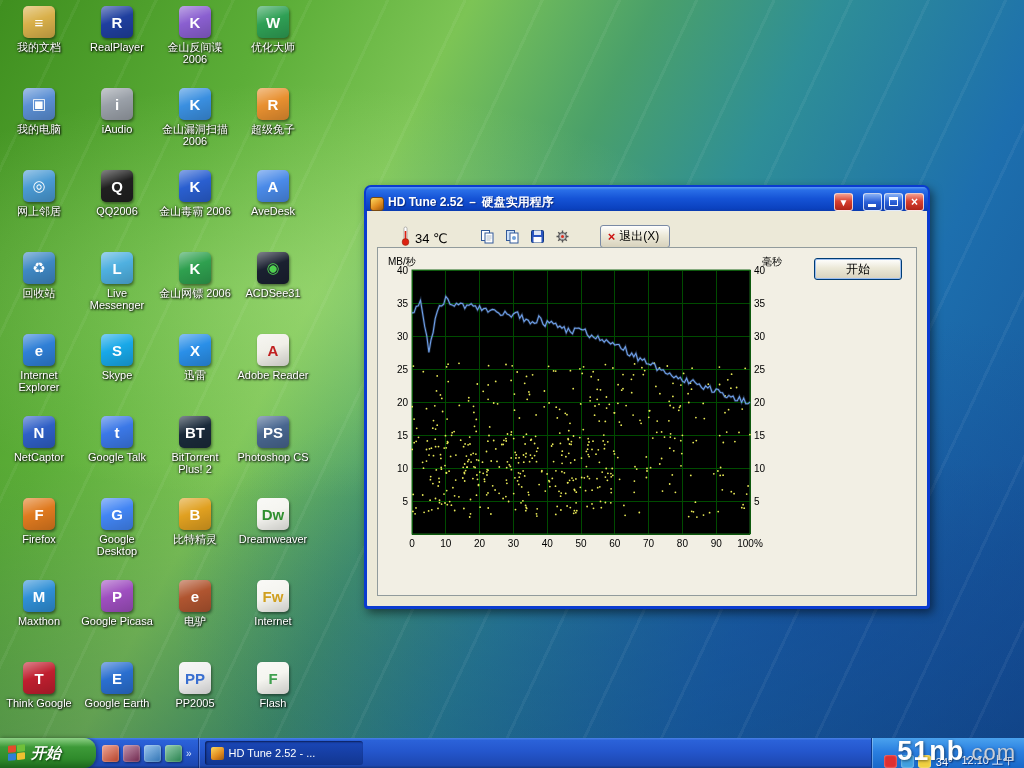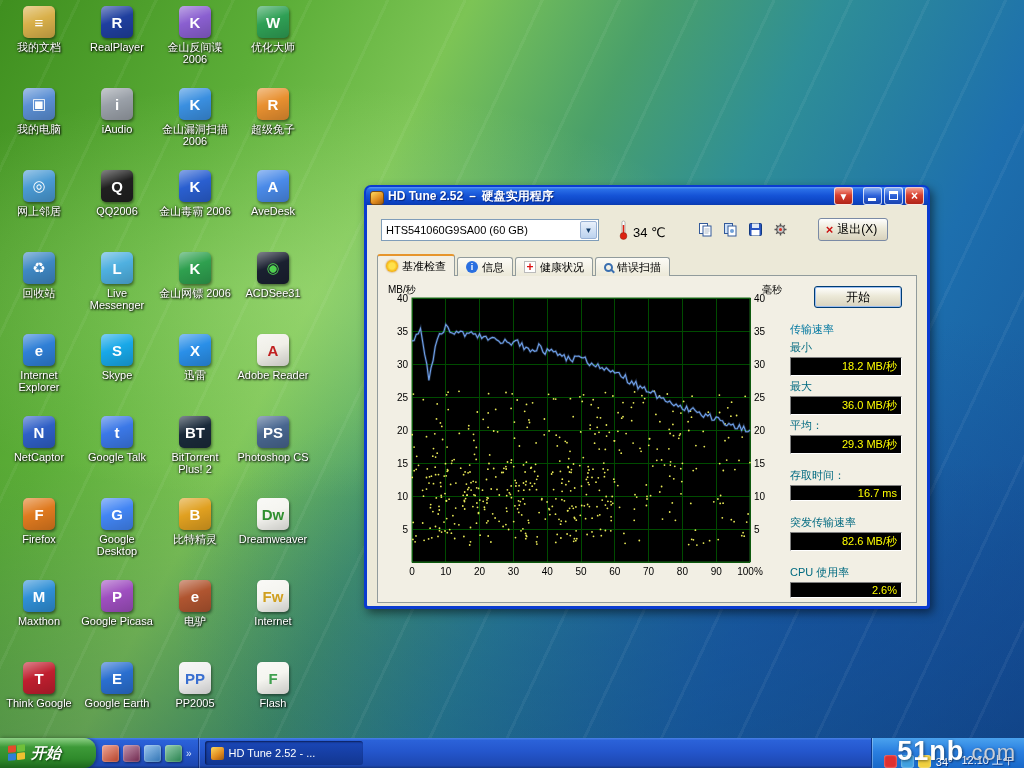--- a/index.html
+++ b/index.html
@@ -266,24 +266,20 @@
       </button>
     <button class="tb-btn blue max">
         <span class="g"></span>
       </button>
     <button class="tb-btn red close">
         <span class="g"></span>
       </button>
   </div>
 
   <div class="toolbar">
-    <div class="combo">
-      <span class="combo-text">HTS541060G9SA00  (60 GB)</span>
-      <span class="combo-arrow">▼</span>
-    </div>
     <div class="temp">
       <svg class="thermo" viewBox="0 0 9 20">
         <rect x="3" y="1" width="3" height="13" rx="1.5" fill="#fff" stroke="#888" stroke-width="0.6"></rect>
         <rect x="3.7" y="5" width="1.6" height="9" fill="#dd2211"></rect>
         <circle cx="4.5" cy="16" r="3.4" fill="#dd2211" stroke="#882211" stroke-width="0.5"></circle>
       </svg>
       <span>34 ℃</span>
     </div>
     <div class="toolbtns">
       <button class="toolbtn">
@@ -314,38 +310,20 @@
           <circle cx="7.5" cy="7.5" r="1.5" fill="#e03020"></circle>
         </svg>
       </button>
     </div>
     <button class="exit-btn">
       <span class="exit-x">×</span>
       <span>退出(X)</span>
     </button>
   </div>
 
-  <div class="tabs" id="tabs">
-      <div class="tab selected">
-        <span class="tab-ico benchmark"></span>
-        <span>基准检查</span>
-      </div>
-      <div class="tab">
-        <span class="tab-ico info"></span>
-        <span>信息</span>
-      </div>
-      <div class="tab">
-        <span class="tab-ico health"></span>
-        <span>健康状况</span>
-      </div>
-      <div class="tab">
-        <span class="tab-ico scan"></span>
-        <span>错误扫描</span>
-      </div>
-    </div>
 
   <div class="tab-panel">
     <div class="chart-wrap">
       <svg id="chart" width="400" height="304">
           <rect x="28" y="16" width="338" height="264" fill="#000000"></rect>
           <g stroke="#004b00" stroke-width="1" shape-rendering="crispEdges">
             <line x1="28" y1="16" x2="28" y2="280"></line>
             <line x1="61.800000000000004" y1="16" x2="61.800000000000004" y2="280"></line>
             <line x1="95.60000000000001" y1="16" x2="95.60000000000001" y2="280"></line>
             <line x1="129.39999999999998" y1="16" x2="129.39999999999998" y2="280"></line>
@@ -907,35 +885,20 @@
           <text x="264.6" y="293" text-anchor="middle" font-size="10" fill="#000">70</text>
           <text x="298.40000000000003" y="293" text-anchor="middle" font-size="10" fill="#000">80</text>
           <text x="332.2" y="293" text-anchor="middle" font-size="10" fill="#000">90</text>
           <text x="366" y="293" text-anchor="middle" font-size="10" fill="#000">100%</text>
           <text x="4" y="11" text-anchor="start" font-size="10" fill="#000">MB/秒</text>
           <text x="398" y="11" text-anchor="end" font-size="10" fill="#000">毫秒</text>
         </svg>
     </div>
     <div class="stats-col">
       <button class="start-btn">开始</button>
-      <div id="stats">
-          <div class="stat-header">传输速率</div>
-          <div class="stat-label">最小</div>
-          <div class="stat-value">18.2 MB/秒</div>
-          <div class="stat-label">最大</div>
-          <div class="stat-value">36.0 MB/秒</div>
-          <div class="stat-label">平均：</div>
-          <div class="stat-value">29.3 MB/秒</div>
-          <div class="stat-label stat-gap">存取时间：</div>
-          <div class="stat-value">16.7 ms</div>
-          <div class="stat-label stat-gap">突发传输速率</div>
-          <div class="stat-value">82.6 MB/秒</div>
-          <div class="stat-label stat-gap">CPU 使用率</div>
-          <div class="stat-value">2.6%</div>
-        </div>
     </div>
   </div>
 </div>
 
 <div class="taskbar">
   <div class="start-button">
     <span class="flag">
       <span style="background:#e34b2c"></span>
         <span style="background:#6fbf3a"></span>
       <span style="background:#2f7fd6"></span>

